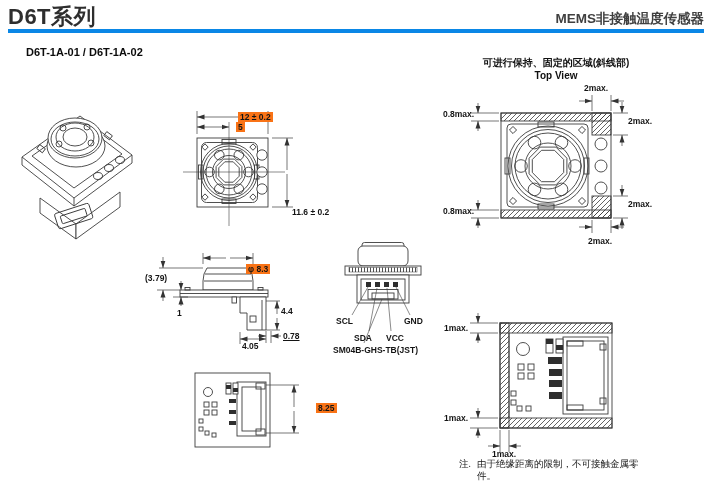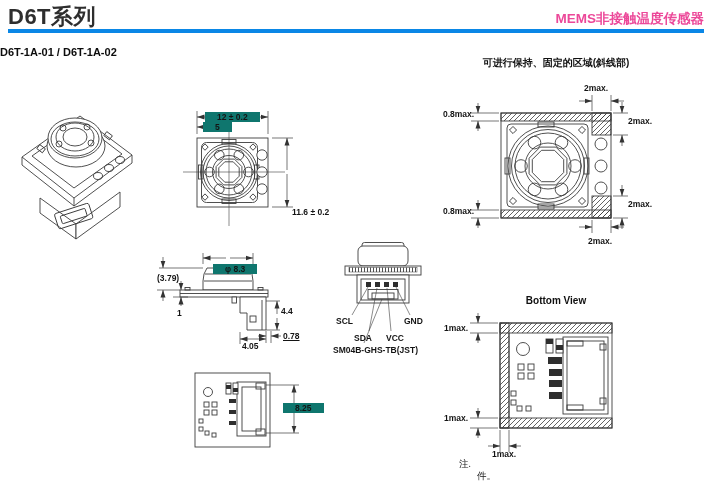--- a/index.html
+++ b/index.html
@@ -1,29 +1,29 @@
 <!DOCTYPE html>
 <html><head>
 <meta charset="utf-8">
 <style>
   html,body{margin:0;padding:0;background:#fff;}
   #page{position:relative;width:719px;height:499px;background:#fff;overflow:hidden;
         font-family:"Liberation Sans",sans-serif;color:#111;}
   .abs{position:absolute;white-space:nowrap;}
   .lbl{position:absolute;font:bold 8.5px "Liberation Sans",sans-serif;color:#141414;
        white-space:nowrap;z-index:3;line-height:10px;}
-  .lbl.bg{background:#0f766e;padding:0 12px;}
+  .lbl.bg{background:#f97316;padding:0 2px;margin-left:33px;}
   .ttl{position:absolute;font:bold 10px "Liberation Sans",sans-serif;color:#101010;
        z-index:3;text-align:center;line-height:12px;}
   .note-txt{position:absolute;font:9.5px "Liberation Serif","Liberation Sans",serif;
        color:#161616;z-index:3;line-height:12px;}
   #series-title{left:8px;top:2px;font:bold 22px "Liberation Sans",sans-serif;
        color:#2e2e2e;letter-spacing:0.5px;}
-  #product-category{right:15px;top:10px;font:bold 13.5px "Liberation Sans",sans-serif;color:#ec4899;}
-  #models{left:0;top:46px;font:bold 11px "Liberation Sans",sans-serif;color:#0c0c0c;}
+  #product-category{right:15px;top:10px;font:bold 13.5px "Liberation Sans",sans-serif;color:#404040;}
+  #models{left:26px;top:46px;font:bold 11px "Liberation Sans",sans-serif;color:#0c0c0c;}
   #blue-rule{left:8px;top:29px;width:696px;height:4px;}
   #drawing-layer{position:absolute;left:0;top:0;z-index:1;}
 </style>
 </head>
 <body>
 
 <div id="page">
 
   <div id="series-title" class="abs" style="border-color: rgb(10, 135, 230);">D6T系列</div>
   <div id="product-category" class="abs">MEMS非接触温度传感器</div>
@@ -319,43 +319,44 @@
       <line class="dm ar" x1="488" y1="446" x2="500" y2="446"></line>
       <line class="dm ar" x1="521" y1="446" x2="509" y2="446"></line>
     </g>
   </svg>
 
   <div class="lbl bg" style="left:205px;top:112px;">12 ± 0.2</div>
   <div class="lbl bg" style="left:203px;top:122px;">5</div>
   <div class="lbl" style="left:292px;top:167px;margin-top:40px;">11.6 ± 0.2</div>
 
   <div class="lbl bg" style="left:213px;top:264px;">φ 8.3</div>
-  <div class="lbl" style="left:141px;top:273px;padding-left:16px;">(3.79)</div>
+  <div class="lbl" style="left:129px;top:273px;padding-left:16px;">(3.79)</div>
   <div class="lbl" style="left:177px;top:308px;">1</div>
   <div class="lbl" style="left:281px;top:306px;">4.4</div>
   <div class="lbl" style="left:283px;top:331px;text-decoration:underline;">0.78</div>
   <div class="lbl" style="left:242px;top:341px;">4.05</div>
 
   <div class="lbl" style="left:336px;top:316px;">SCL</div>
   <div class="lbl" style="left:404px;top:316px;">GND</div>
   <div class="lbl" style="left:354px;top:333px;">SDA</div>
   <div class="lbl" style="left:386px;top:333px;">VCC</div>
   <div class="lbl" style="left:333px;top:345px;text-align:right;">SM04B-GHS-TB(JST)</div>
 
   <div class="lbl bg" style="left:283px;top:403px;">8.25</div>
 
   <div class="ttl" style="left:446px;top:57px;width:220px;">可进行保持、固定的区域(斜线部)</div>
+  <div class="ttl" style="left:446px;top:70px;width:220px;">Top View</div>
   <div class="lbl" style="left:584px;top:83px;">2max.</div>
   <div class="lbl" style="left:628px;top:116px;">2max.</div>
   <div class="lbl" style="left:628px;top:199px;">2max.</div>
   <div class="lbl" style="left:588px;top:236px;">2max.</div>
   <div class="lbl" style="left:443px;top:109px;">0.8max.</div>
   <div class="lbl" style="left:443px;top:206px;">0.8max.</div>
 
-  <div class="ttl" style="left:446px;top:295px;width:220px;">Bottom View</div>
   <div class="lbl" style="left:444px;top:323px;">1max.</div>
   <div class="lbl" style="left:444px;top:413px;">1max.</div>
   <div class="lbl" style="left:492px;top:449px;">1max.</div>
 
   <div class="note-txt" style="left:459px;top:458px;">注.</div>
+  <div class="note-txt" style="left:477px;top:458px;">由于绝缘距离的限制，不可接触金属零</div>
   <div class="note-txt" style="left:477px;top:470px;">件。</div>
 
 </div>
 
 </body></html>

